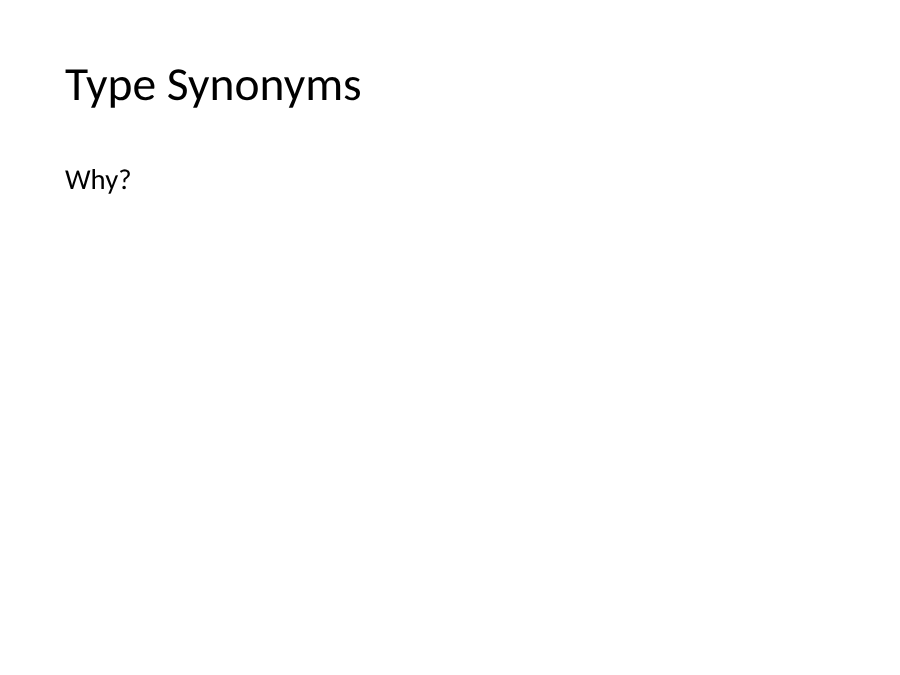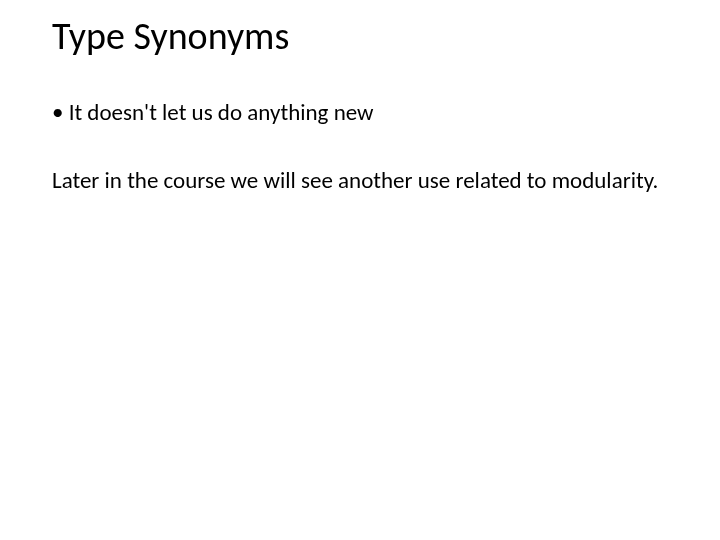--- a/index.html
+++ b/index.html
@@ -8,21 +8,21 @@
     width: 720px;
     height: 540px;
     background: #ffffff;
     font-family: Calibri, "Segoe UI", Arial, sans-serif;
     color: #000;
   }
   .slide {
     box-sizing: border-box;
     width: 720px;
     height: 540px;
-    padding: 16px 52px 0 52px;
+    padding: 48px 52px 0 52px;
   }
   .title {
     font-size: 38px;
     font-weight: 400;
     letter-spacing: 0px;
     margin: 0 0 40px 0;
     line-height: 1.1;
   }
   .body-block {
     font-size: 23px;
@@ -37,16 +37,15 @@
   .para2 {
     margin-top: 40px;
   }
 </style>
 </head>
 <body>
 
 <div class="slide">
   <h1 class="title">Type Synonyms</h1>
   <div class="body-block">
-    <div class="bullet">• It doesn't let us do anything new</div>
-    <div class="para2">Later in the course we will see another use related to modularity.</div>
+    <div class="why">Why?</div>
   </div>
 </div>
 
 </body></html>

